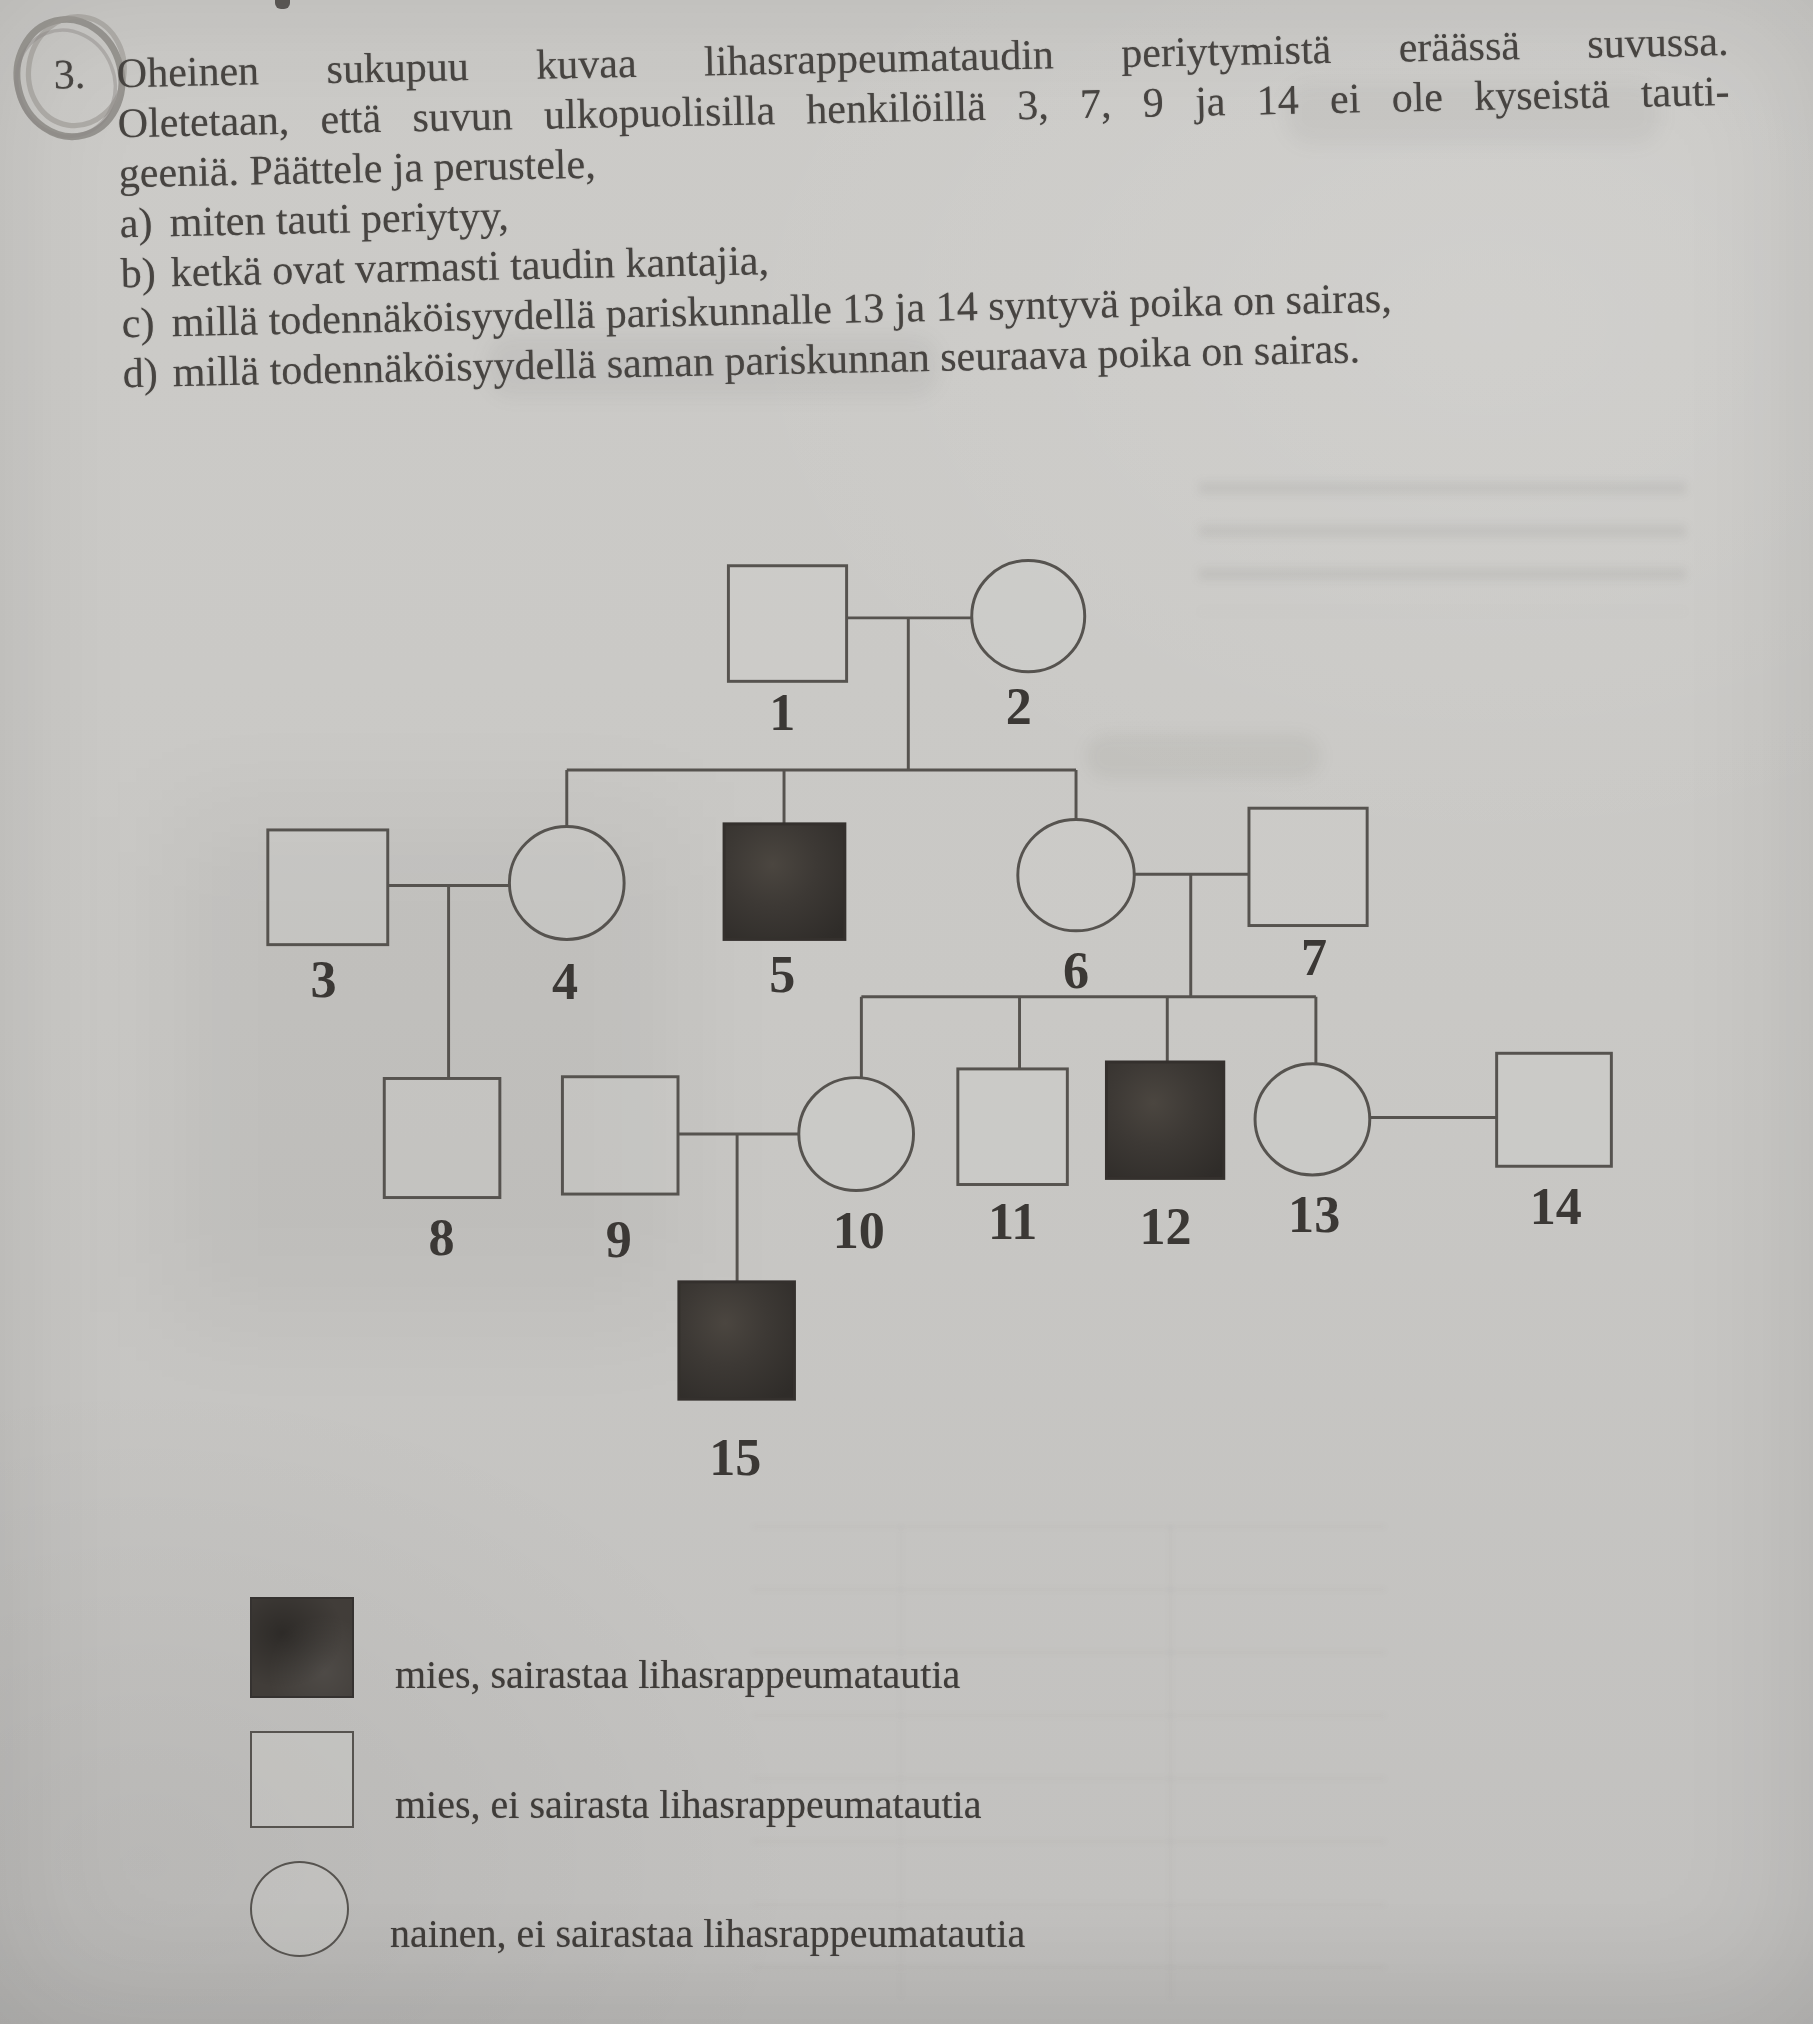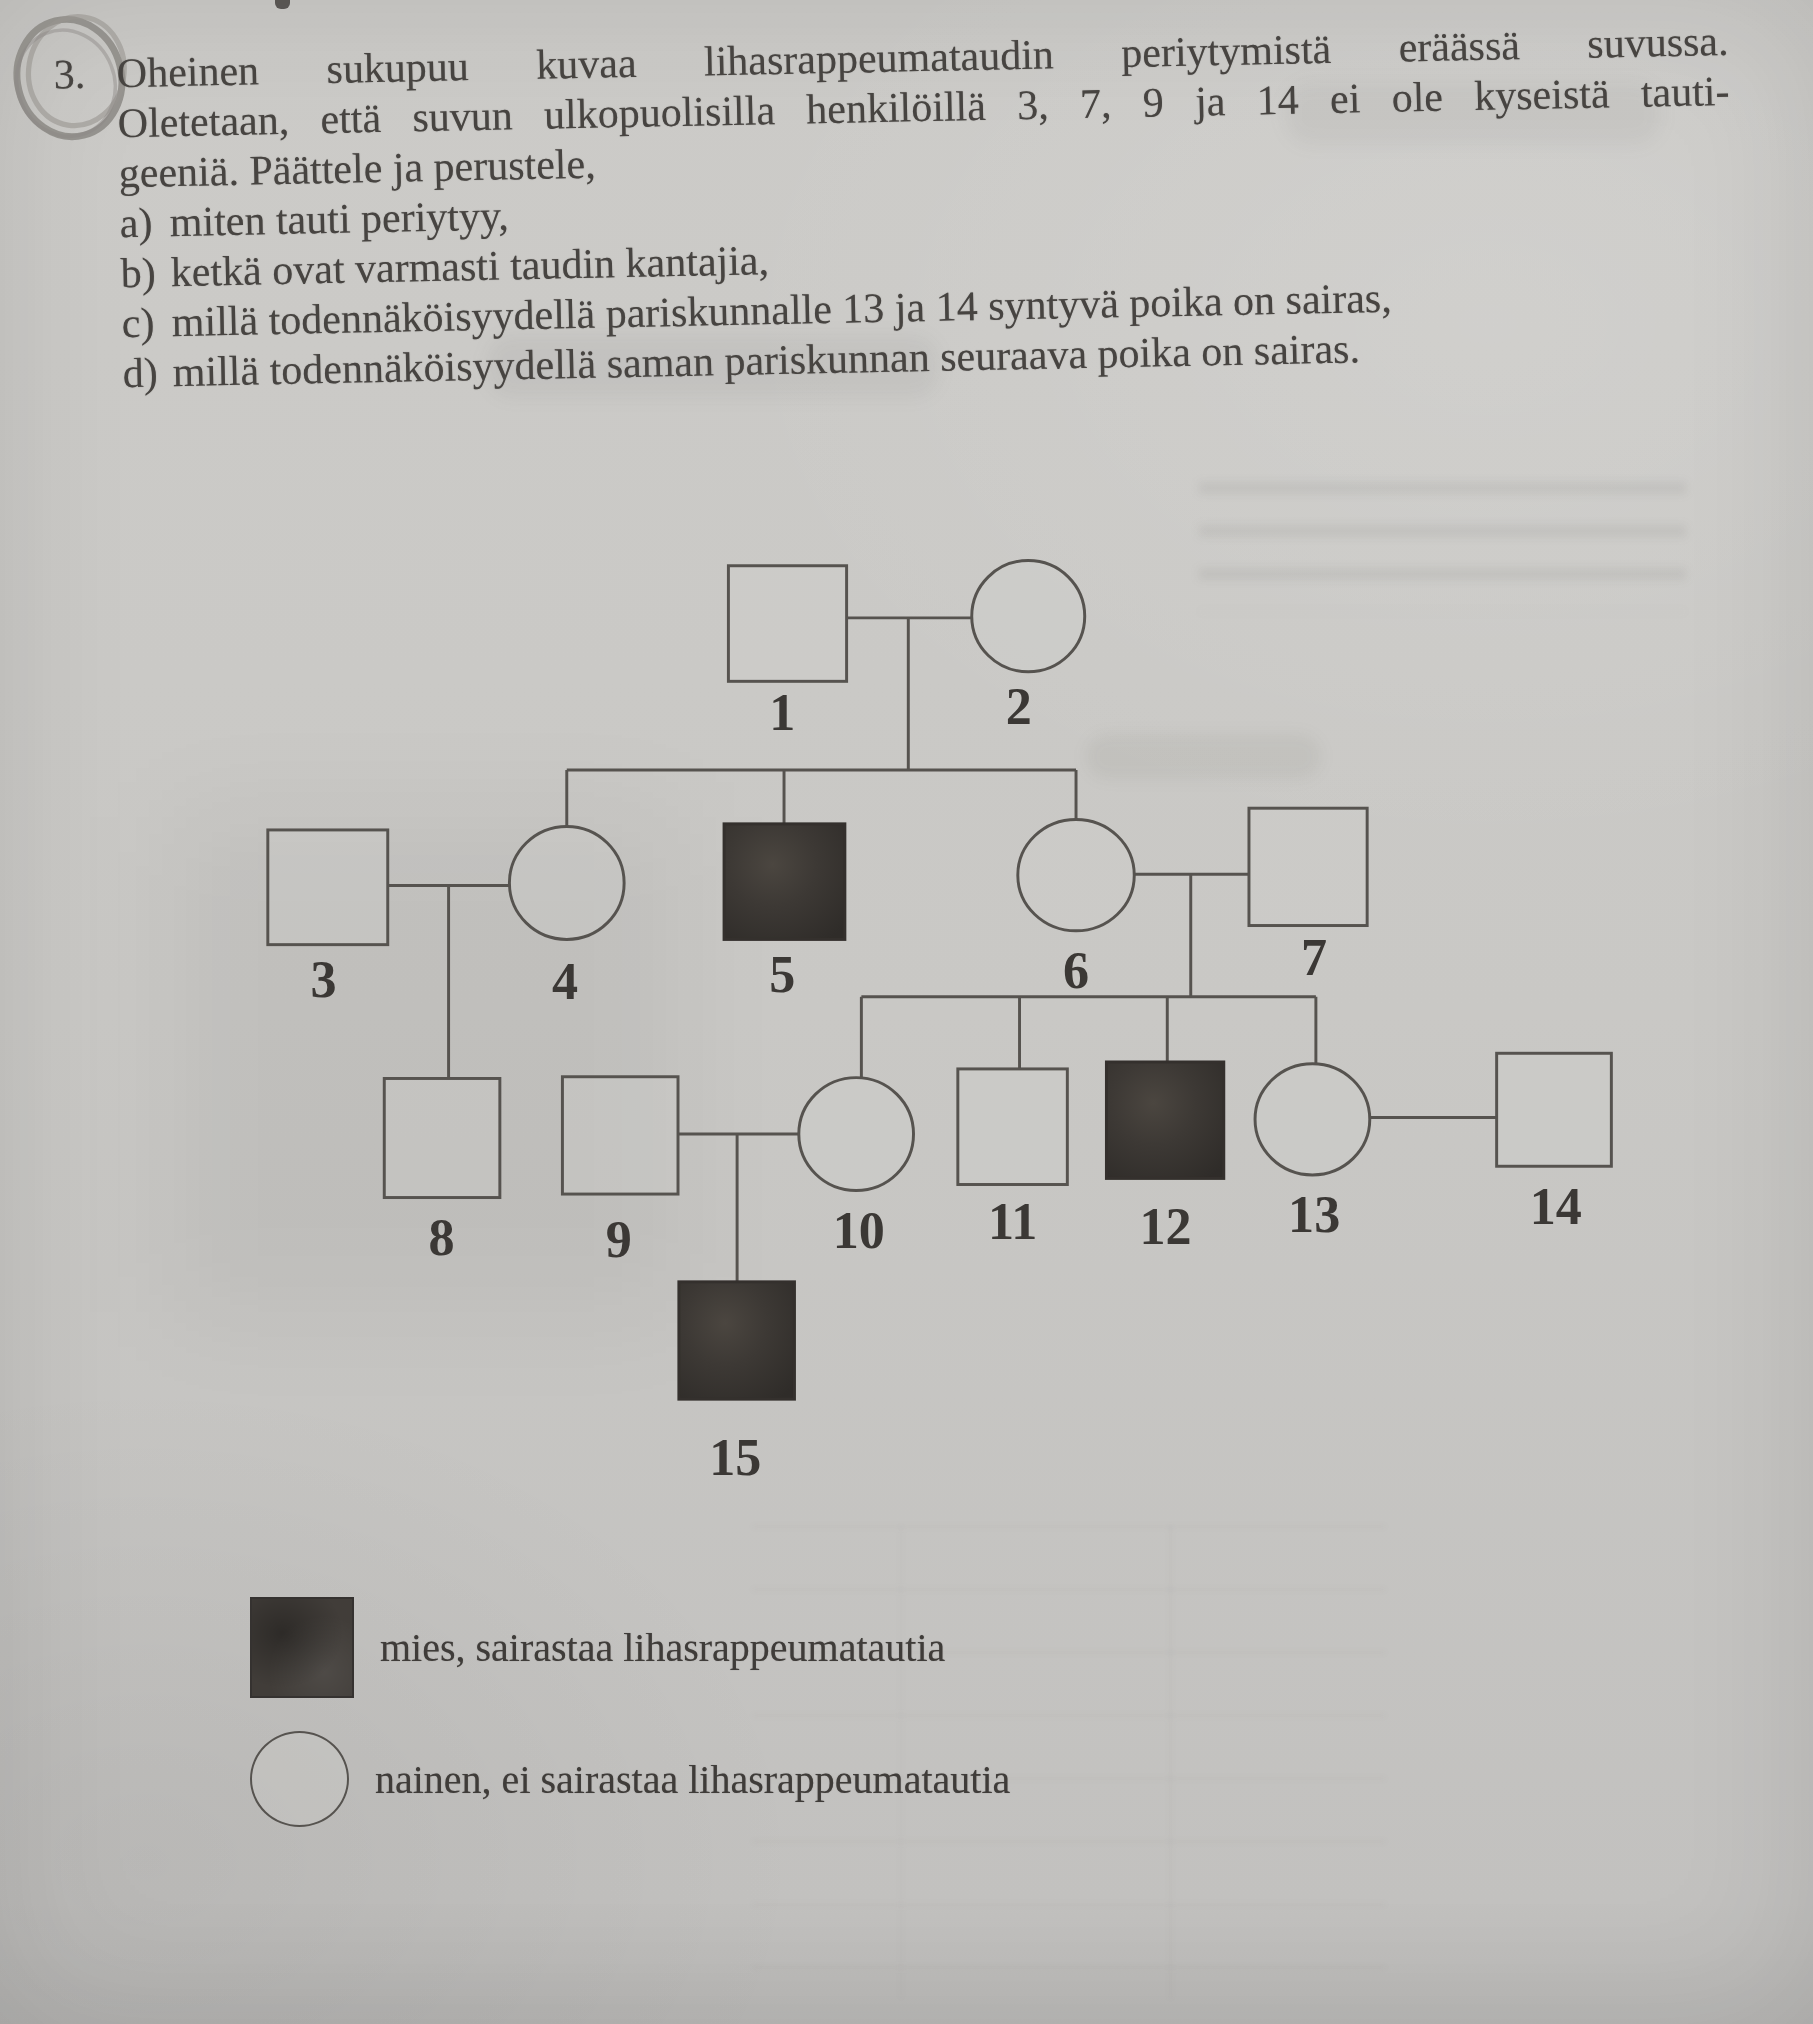--- a/index.html
+++ b/index.html
@@ -43,21 +43,21 @@
   .plines{margin-left:63px;}
   .pline.just{text-align:justify;text-align-last:justify;width:1612px;}
   .subq{display:flex;margin-left:63px;}
   .ql{width:50px;flex:0 0 50px;}
   .qt{flex:1;}
   
   .pedigree-svg{position:absolute;left:0;top:0;width:1814px;height:2024px;}
   .pid{font-family:"Liberation Serif","DejaVu Serif",serif;font-size:60px;font-weight:700;fill:#3b3835;text-anchor:middle;}
   
   .legend{position:absolute;left:250px;top:1597px;}
-  .legend-item{display:flex;align-items:center;}
+  .legend-item{display:flex;align-items:flex-end;gap:15px;}
   .legend-item + .legend-item{margin-top:33px;}
   .legend-symbol{flex:0 0 auto;box-sizing:border-box;}
   .legend-symbol[data-symbol="square-filled"]{
     width:104px;height:101px;border:2.6px solid #353230;
     background:
       radial-gradient(ellipse at 30% 35%, rgba(0,0,0,0.30), transparent 62%),
       radial-gradient(ellipse at 72% 75%, rgba(255,255,255,0.07), transparent 55%),
       #413d39;}
   .legend-symbol[data-symbol="square-empty"]{width:104px;height:97px;border:2.6px solid #56534f;background:rgba(212,211,207,0.25);}
   .legend-symbol[data-symbol="circle-empty"]{width:99px;height:96px;border:2.6px solid #56534f;border-radius:50%;background:rgba(212,211,207,0.25);}
@@ -169,19 +169,23 @@
         <text x="846" y="1697" class="pid">15</text>
       </g>
   </svg>
 
   <div class="legend">
     <div class="legend-item">
       <div class="legend-symbol" data-symbol="square-filled"></div>
       <span class="legend-label">mies, sairastaa lihasrappeumatautia</span>
     </div>
     <div class="legend-item">
+      <div class="legend-symbol" data-symbol="square-empty"></div>
+      <span class="legend-label">mies, ei sairasta lihasrappeumatautia</span>
+    </div>
+    <div class="legend-item">
       <div class="legend-symbol" data-symbol="circle-empty"></div>
       <span class="legend-label">nainen, ei sairastaa lihasrappeumatautia</span>
     </div>
   </div>
 
 </div>
 
 
 </body></html>

